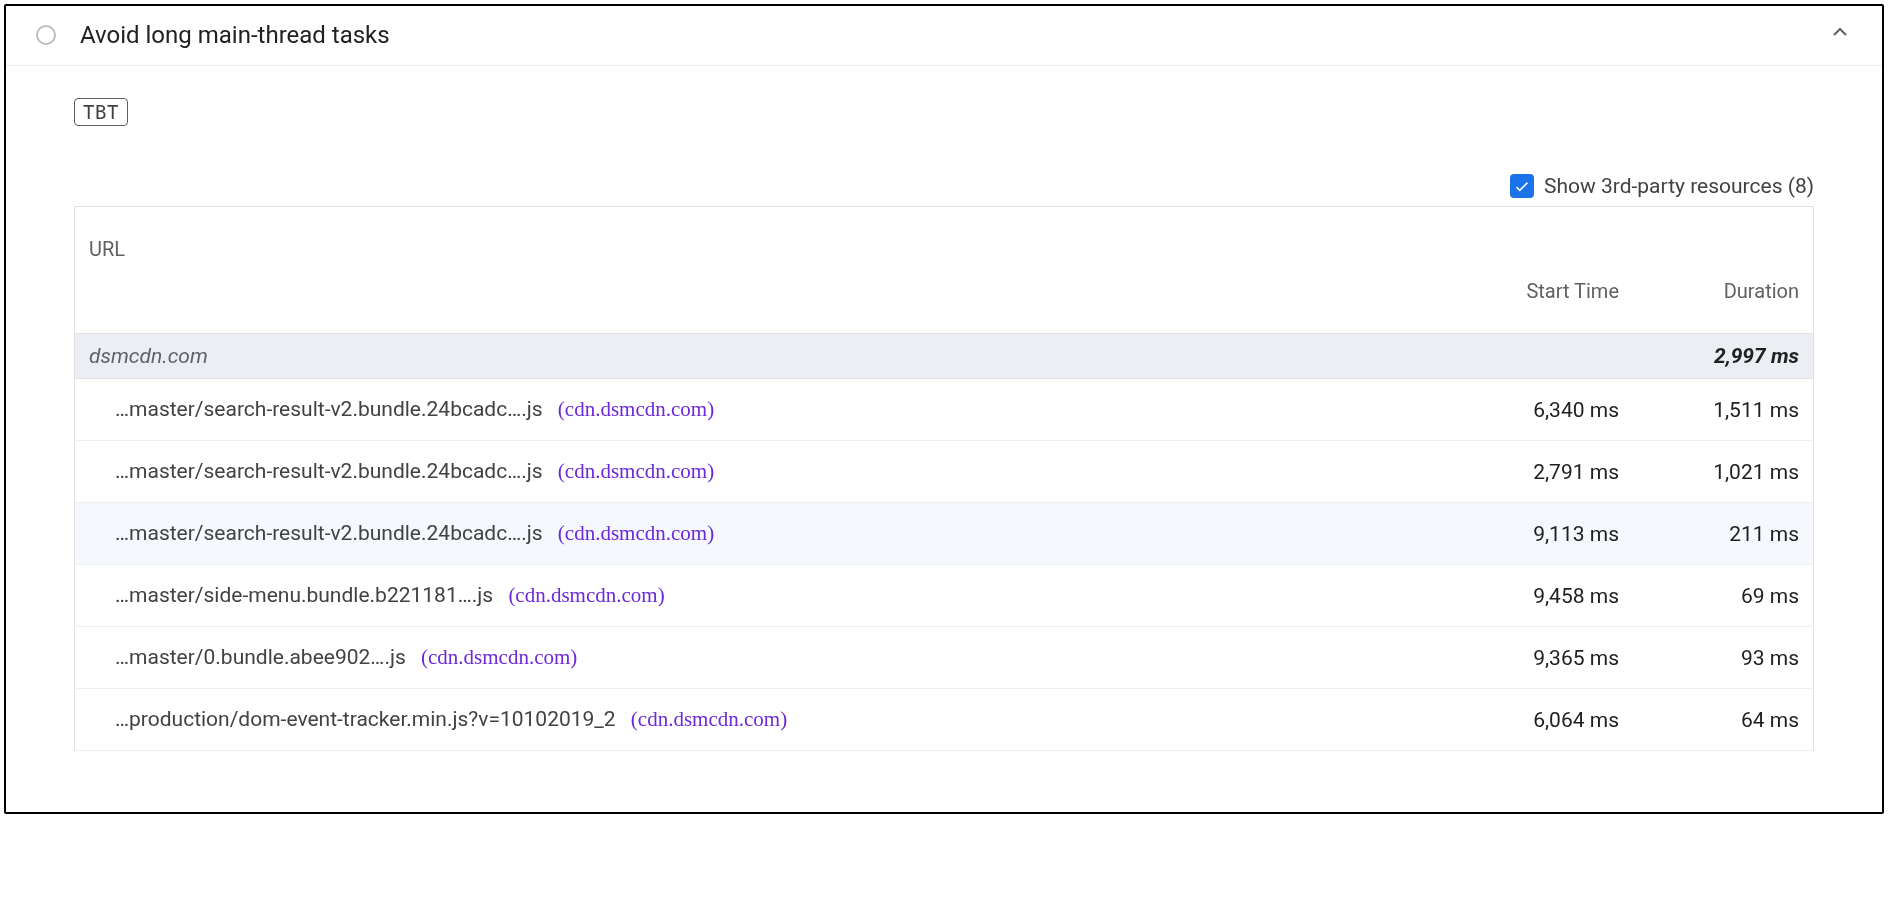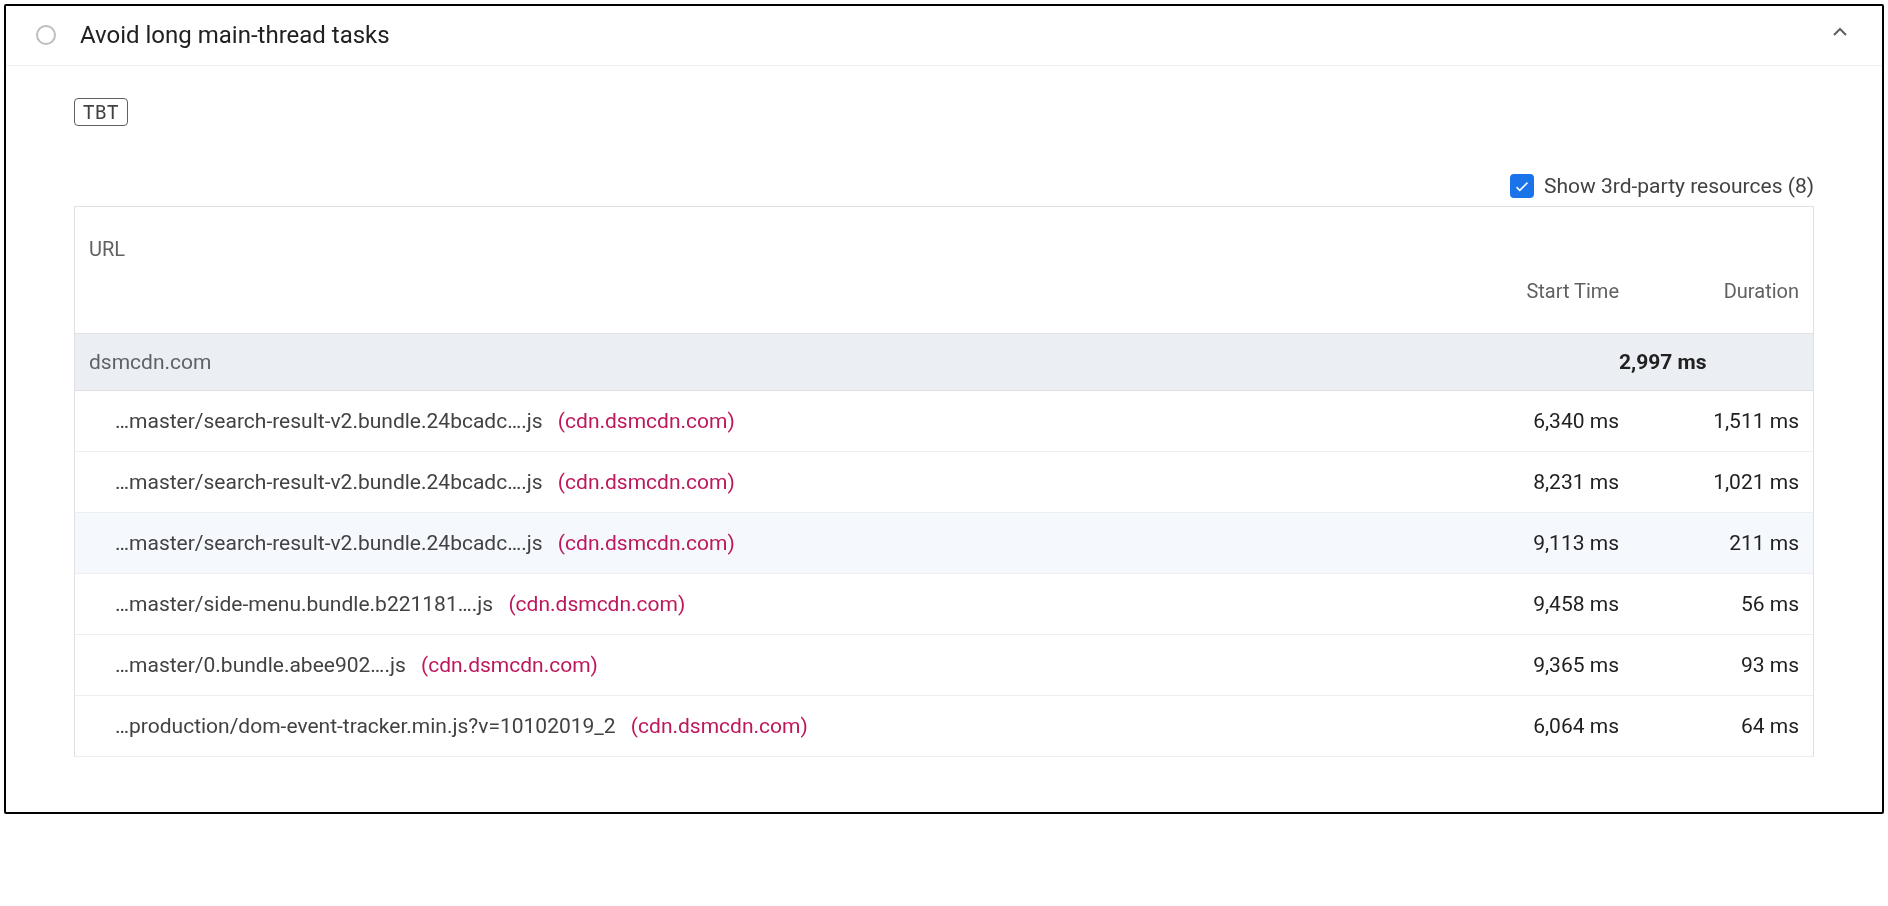--- a/index.html
+++ b/index.html
@@ -18,27 +18,27 @@
     .tbt-badge { display: inline-block; border: 1px solid #616161; border-radius: 4px; padding: 2px 8px; font-size: 19px; color: #424242; margin-top: 12px; font-family: monospace; letter-spacing: 0.5px; }
 
     .third-party-row { display: flex; justify-content: flex-end; align-items: center; margin: 48px 0 8px 0; font-size: 21px; color: #424242; }
     .checkbox-wrap { display: inline-flex; align-items: center; justify-content: center; width: 24px; height: 24px; border: 3px solid #1a73e8; border-radius: 4px; background: #1a73e8; margin-right: 10px; }
     .checkbox-wrap svg { width: 18px; height: 18px; fill: #fff; }
 
     .table { border: 1px solid #e0e0e0; border-bottom: none; }
     .thead { display: grid; grid-template-columns: 1fr 160px 180px; padding: 30px 14px; font-size: 20px; color: #616161; border-bottom: 1px solid #e0e0e0; }
     .thead .th-start, .thead .th-dur { text-align: right; margin-top: 42px; }
 
-    .group-row { display: grid; grid-template-columns: 1fr 160px 180px; padding: 16px 14px; background: #ebeef3; font-size: 21px; color: #5f6368; border-bottom: 1px solid #e0e0e0; align-items: center; }
-    .group-row .dur { font-weight: 700; color: #212121; }
+    .group-row { display: grid; grid-template-columns: 1fr 160px 180px; padding: 10px 14px; background: #ebeef3; font-size: 21px; color: #5f6368; border-bottom: 1px solid #e0e0e0; align-items: center; font-style: italic; }
+    .group-row .dur { text-align: right; font-weight: 700; color: #212121; }
     .group-row .start { text-align: right; }
 
     .row { display: grid; grid-template-columns: 1fr 160px 180px; padding: 18px 14px 18px 40px; font-size: 21px; color: #424242; border-bottom: 1px solid #eee; align-items: center; }
     .row .start, .row .dur { text-align: right; color: #212121; }
-    .row .host { color: #be185d; margin-left: 10px; }
+    .row .host { color: #6d28d9; margin-left: 10px; font-family: Liberation Serif, serif; }
     .row.highlight { background: #f5f8fd; }
   </style>
 </head>
 <body>
 
 <div class="container">
 
   <div class="header-row">
     <span class="status-icon"></span>
     <span class="audit-title">Avoid long main-thread tasks</span>
@@ -75,32 +75,32 @@
       </div>
 
       <div id="rows-mount">
           <div class="row">
             <span><span>…master/search-result-v2.bundle.24bcadc….js</span>  <span class="host">(cdn.dsmcdn.com)</span></span>
             <span class="start">6,340 ms</span>
             <span class="dur">1,511 ms</span>
           </div>
           <div class="row">
             <span><span>…master/search-result-v2.bundle.24bcadc….js</span>  <span class="host">(cdn.dsmcdn.com)</span></span>
-            <span class="start">8,231 ms</span>
+            <span class="start">2,791 ms</span>
             <span class="dur">1,021 ms</span>
           </div>
           <div class="row highlight">
             <span><span>…master/search-result-v2.bundle.24bcadc….js</span>  <span class="host">(cdn.dsmcdn.com)</span></span>
             <span class="start">9,113 ms</span>
             <span class="dur">211 ms</span>
           </div>
           <div class="row">
             <span><span>…master/side-menu.bundle.b221181….js</span>  <span class="host">(cdn.dsmcdn.com)</span></span>
             <span class="start">9,458 ms</span>
-            <span class="dur">56 ms</span>
+            <span class="dur">69 ms</span>
           </div>
           <div class="row">
             <span><span>…master/0.bundle.abee902….js</span>  <span class="host">(cdn.dsmcdn.com)</span></span>
             <span class="start">9,365 ms</span>
             <span class="dur">93 ms</span>
           </div>
           <div class="row">
             <span><span>…production/dom-event-tracker.min.js?v=10102019_2</span>  <span class="host">(cdn.dsmcdn.com)</span></span>
             <span class="start">6,064 ms</span>
             <span class="dur">64 ms</span>

